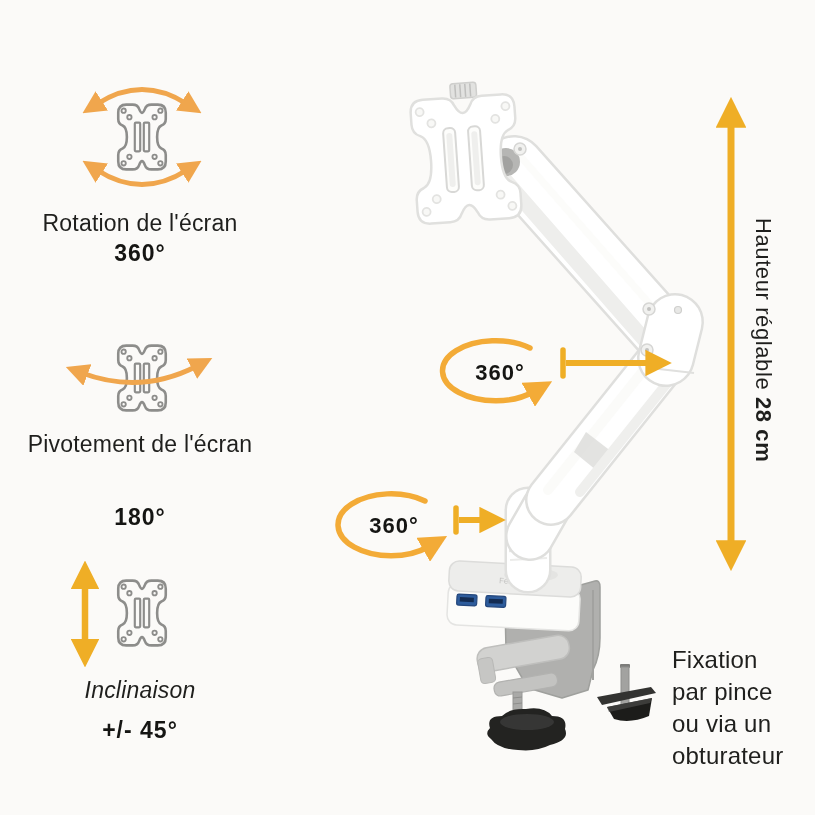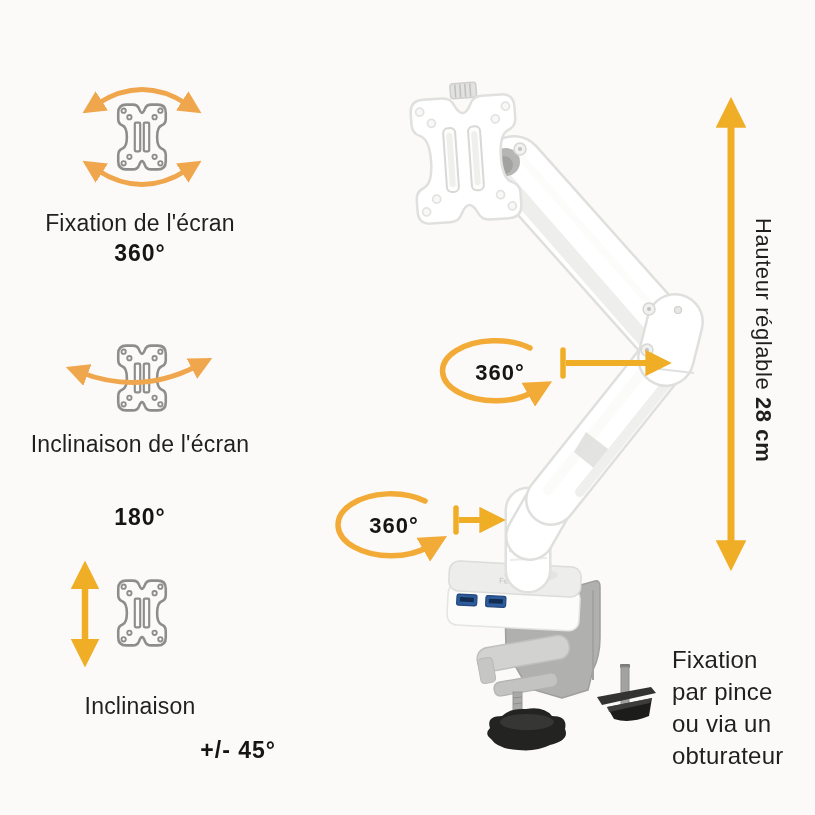--- a/index.html
+++ b/index.html
@@ -218,28 +218,28 @@
     <line x1="563" y1="350" x2="563" y2="376" stroke="#efae26" stroke-width="5.5" stroke-linecap="round"></line>
     <line x1="566" y1="363" x2="652" y2="363" stroke="#efae26" stroke-width="6" marker-end="url(#mG)"></line>
   </g>
   <g>
     <path d="M425,501 A53,31 0 1 0 428,547" fill="none" stroke="#f3ab37" stroke-width="5.5" stroke-linecap="round" marker-end="url(#mE)"></path>
     <line x1="456" y1="508" x2="456" y2="532" stroke="#efae26" stroke-width="5.5" stroke-linecap="round"></line>
     <line x1="459" y1="520" x2="486" y2="520" stroke="#efae26" stroke-width="6" marker-end="url(#mG)"></line>
   </g>
 </svg>
 
-<div class="abs feature-label" style="top:209px;">Fixation de l'écran</div>
+<div class="abs feature-label" style="top:209px;">Rotation de l'écran</div>
 <div class="abs feature-value" style="top:239px;">360°</div>
 
-<div class="abs feature-label" style="top:430px;">Inclinaison de l'écran</div>
+<div class="abs feature-label" style="top:430px;">Pivotement de l'écran</div>
 <div class="abs feature-value" style="top:459px;margin-top:44px;">180°</div>
 
-<div class="abs feature-label" style="top:692px;">Inclinaison</div>
-<div class="abs feature-value" style="top:736px;text-align:right;">+/- 45°</div>
+<div class="abs feature-label" style="top:676px;font-style:italic;">Inclinaison</div>
+<div class="abs feature-value" style="top:716px;">+/- 45°</div>
 
 <div class="abs badge-label" style="left:451px;top:361px;">360°</div>
 <div class="abs badge-label" style="left:345px;top:514px;">360°</div>
 
 <div class="abs height-label">
   <span class="vtext">
     <span>Hauteur réglable </span><b>28 cm</b>
   </span>
 </div>
 

